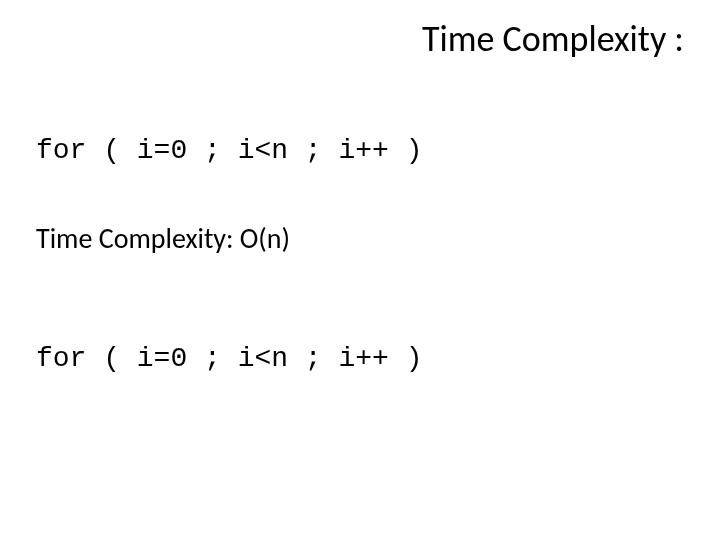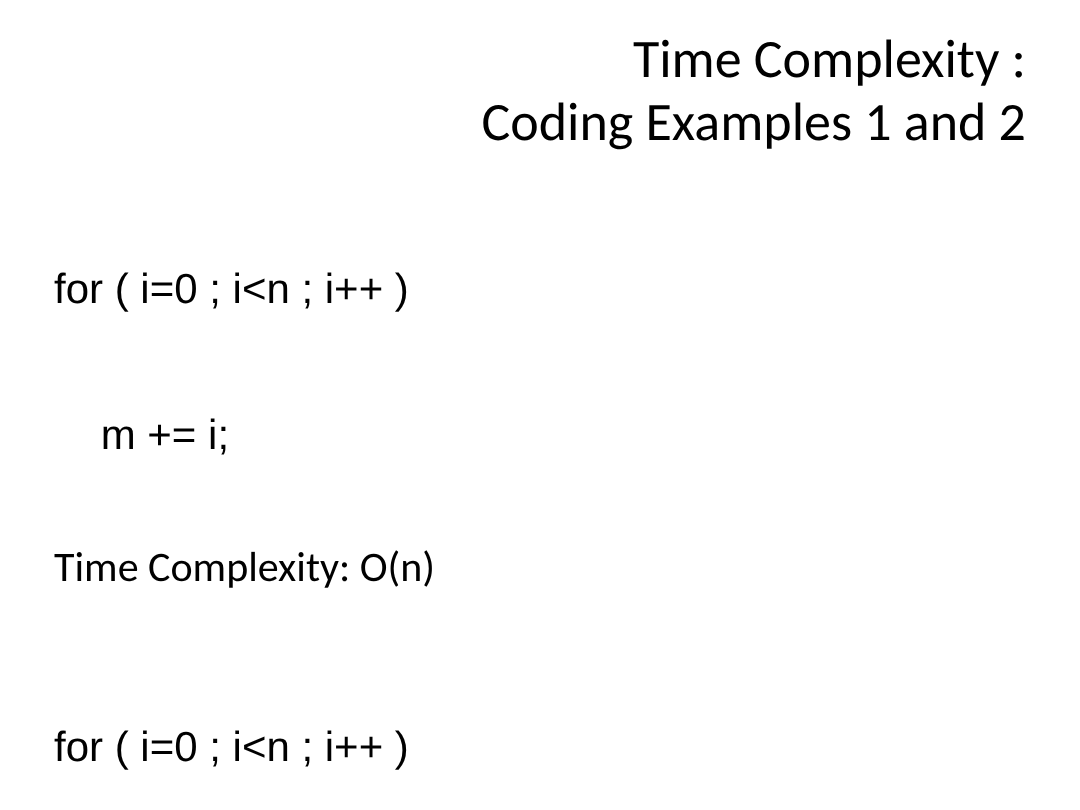--- a/index.html
+++ b/index.html
@@ -13,47 +13,45 @@
       overflow: hidden;
     }
     .title {
       text-align: right;
       font-size: 36px;
       line-height: 1.18;
       font-weight: 400;
       margin-bottom: 10px;
     }
     .code {
-      font-family: Liberation Sans, sans-serif;
+      font-family: Liberation Mono, monospace;
       font-size: 28px;
       line-height: 1.15;
       white-space: pre;
       font-weight: 400;
       letter-spacing: 0;
     }
     .caption {
       font-family: Calibri, "Segoe UI", Arial, sans-serif;
       font-size: 28px;
       margin-top: 22px;
       margin-bottom: 22px;
     }
     .block1 { margin-top: 4px; }
     .block2 { margin-top: 0; }
   </style>
 </head>
 <body>
 
 <div class="title">
   <span>Time Complexity :</span><br>
-  <span>Coding Examples 1 and 2</span>
 </div>
 
 <div class="code block1">
   <div>for ( i=0 ; i&lt;n ; i++ )</div>
-  <div>    m += i;</div>
 </div>
 
 <div class="caption">
   <span>Time Complexity: O(n)</span>
 </div>
 
 <div class="code block2">
   <div>for ( i=0 ; i&lt;n ; i++ )</div>
   
   

